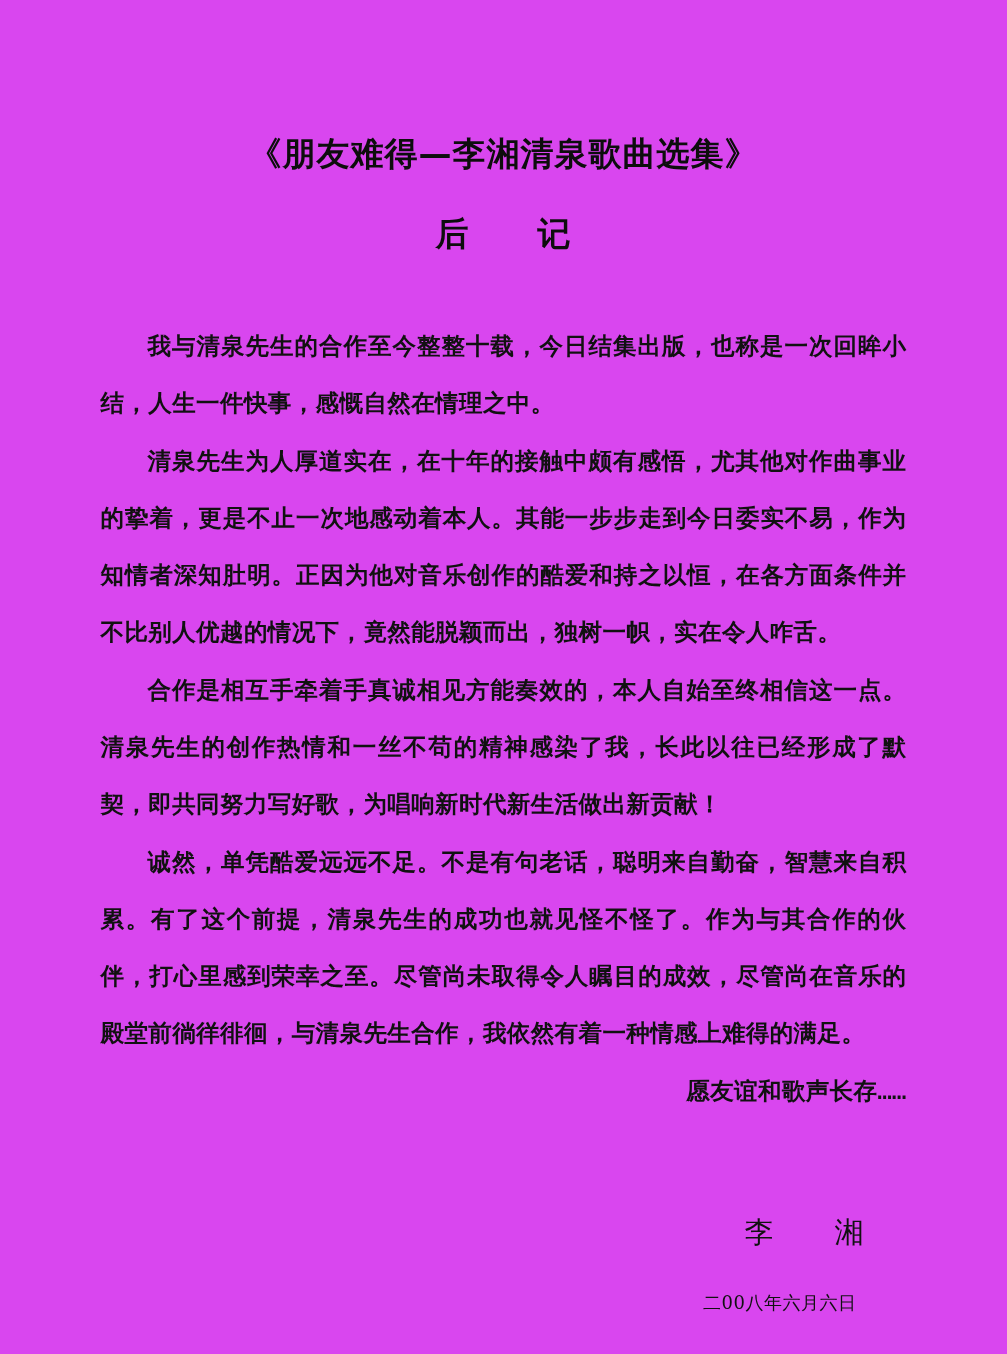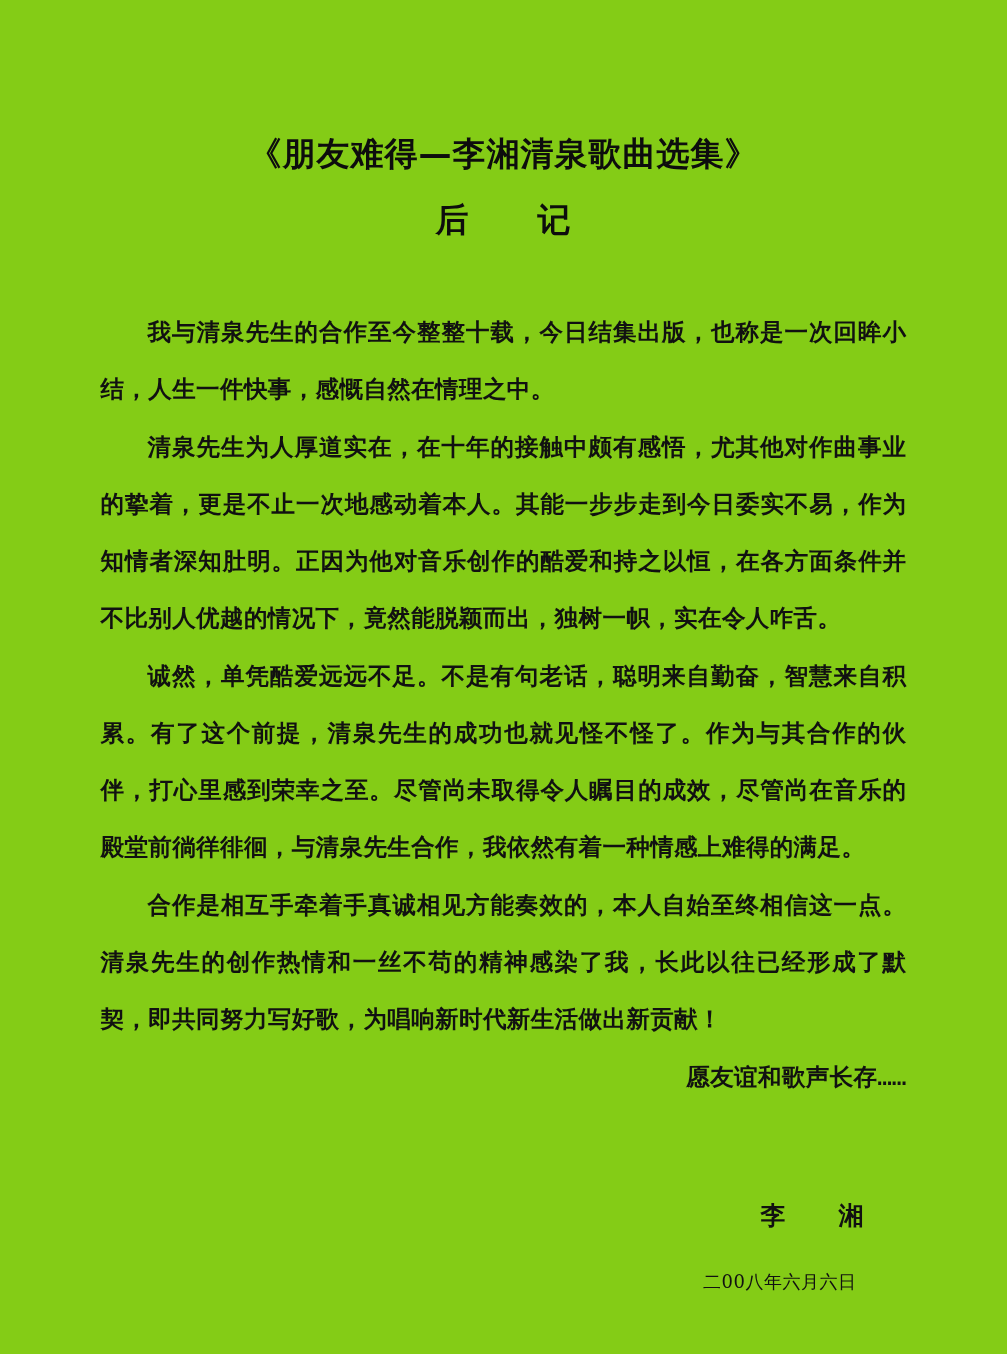--- a/index.html
+++ b/index.html
@@ -11,39 +11,39 @@
     width: 1007px;
     height: 1354px;
     font-family: "DejaVu Serif", "Liberation Serif", serif;
     color: #141414;
     position: relative;
     overflow: hidden;
   }
   .page {
     position: absolute;
     inset: 0;
-    background: #84cc16;
+    background: #d946ef;
     padding: 0;
   }
 
   
   .title-block {
     margin-top: 134px;
     text-align: center;
   }
   .doc-title {
     font-size: 33px;
     font-weight: 700;
     letter-spacing: 1px;
     line-height: 1.2;
     color: #0d0d0d;
     white-space: nowrap;
   }
   .doc-subtitle {
-    margin-top: 24px;
+    margin-top: 38px;
     font-size: 33px;
     font-weight: 700;
     letter-spacing: 1px;
     color: #0d0d0d;
   }
 
   
   .body-block {
     margin: 0 auto;
     width: 806px;           
@@ -68,22 +68,22 @@
   
   .sign-block {
     margin-top: 92px;
     width: 806px;
     margin-left: auto;
     margin-right: auto;
     text-align: right;
     padding-right: 84px;
   }
   .signature {
-    font-size: 25px;
-    font-weight: 700;
+    font-size: 29px;
+    font-weight: 400;
     letter-spacing: 1px;
     color: #111111;
     margin-bottom: 38px;
   }
   .sign-date {
     font-size: 18px;
     font-weight: 400;
     letter-spacing: 0.5px;
     color: #111111;
     padding-right: 8px;
@@ -95,22 +95,22 @@
 <div class="page">
 
   <div class="title-block">
     <div class="doc-title">《朋友难得—李湘清泉歌曲选集》</div>
     <div class="doc-subtitle">后　　记</div>
   </div>
 
   <div class="body-block">
     <p class="para">我与清泉先生的合作至今整整十载，今日结集出版，也称是一次回眸小结，人生一件快事，感慨自然在情理之中。</p>
     <p class="para">清泉先生为人厚道实在，在十年的接触中颇有感悟，尤其他对作曲事业的挚着，更是不止一次地感动着本人。其能一步步走到今日委实不易，作为知情者深知肚明。正因为他对音乐创作的酷爱和持之以恒，在各方面条件并不比别人优越的情况下，竟然能脱颖而出，独树一帜，实在令人咋舌。</p>
+    <p class="para">合作是相互手牵着手真诚相见方能奏效的，本人自始至终相信这一点。清泉先生的创作热情和一丝不苟的精神感染了我，长此以往已经形成了默契，即共同努力写好歌，为唱响新时代新生活做出新贡献！</p>
     <p class="para">诚然，单凭酷爱远远不足。不是有句老话，聪明来自勤奋，智慧来自积累。有了这个前提，清泉先生的成功也就见怪不怪了。作为与其合作的伙伴，打心里感到荣幸之至。尽管尚未取得令人瞩目的成效，尽管尚在音乐的殿堂前徜徉徘徊，与清泉先生合作，我依然有着一种情感上难得的满足。</p>
-    <p class="para">合作是相互手牵着手真诚相见方能奏效的，本人自始至终相信这一点。清泉先生的创作热情和一丝不苟的精神感染了我，长此以往已经形成了默契，即共同努力写好歌，为唱响新时代新生活做出新贡献！</p>
     <p class="para last-short">愿友谊和歌声长存……</p>
   </div>
 
   <div class="sign-block">
     <div class="signature">李　　湘</div>
     <div class="sign-date">二00八年六月六日</div>
   </div>
 
 </div>
 

